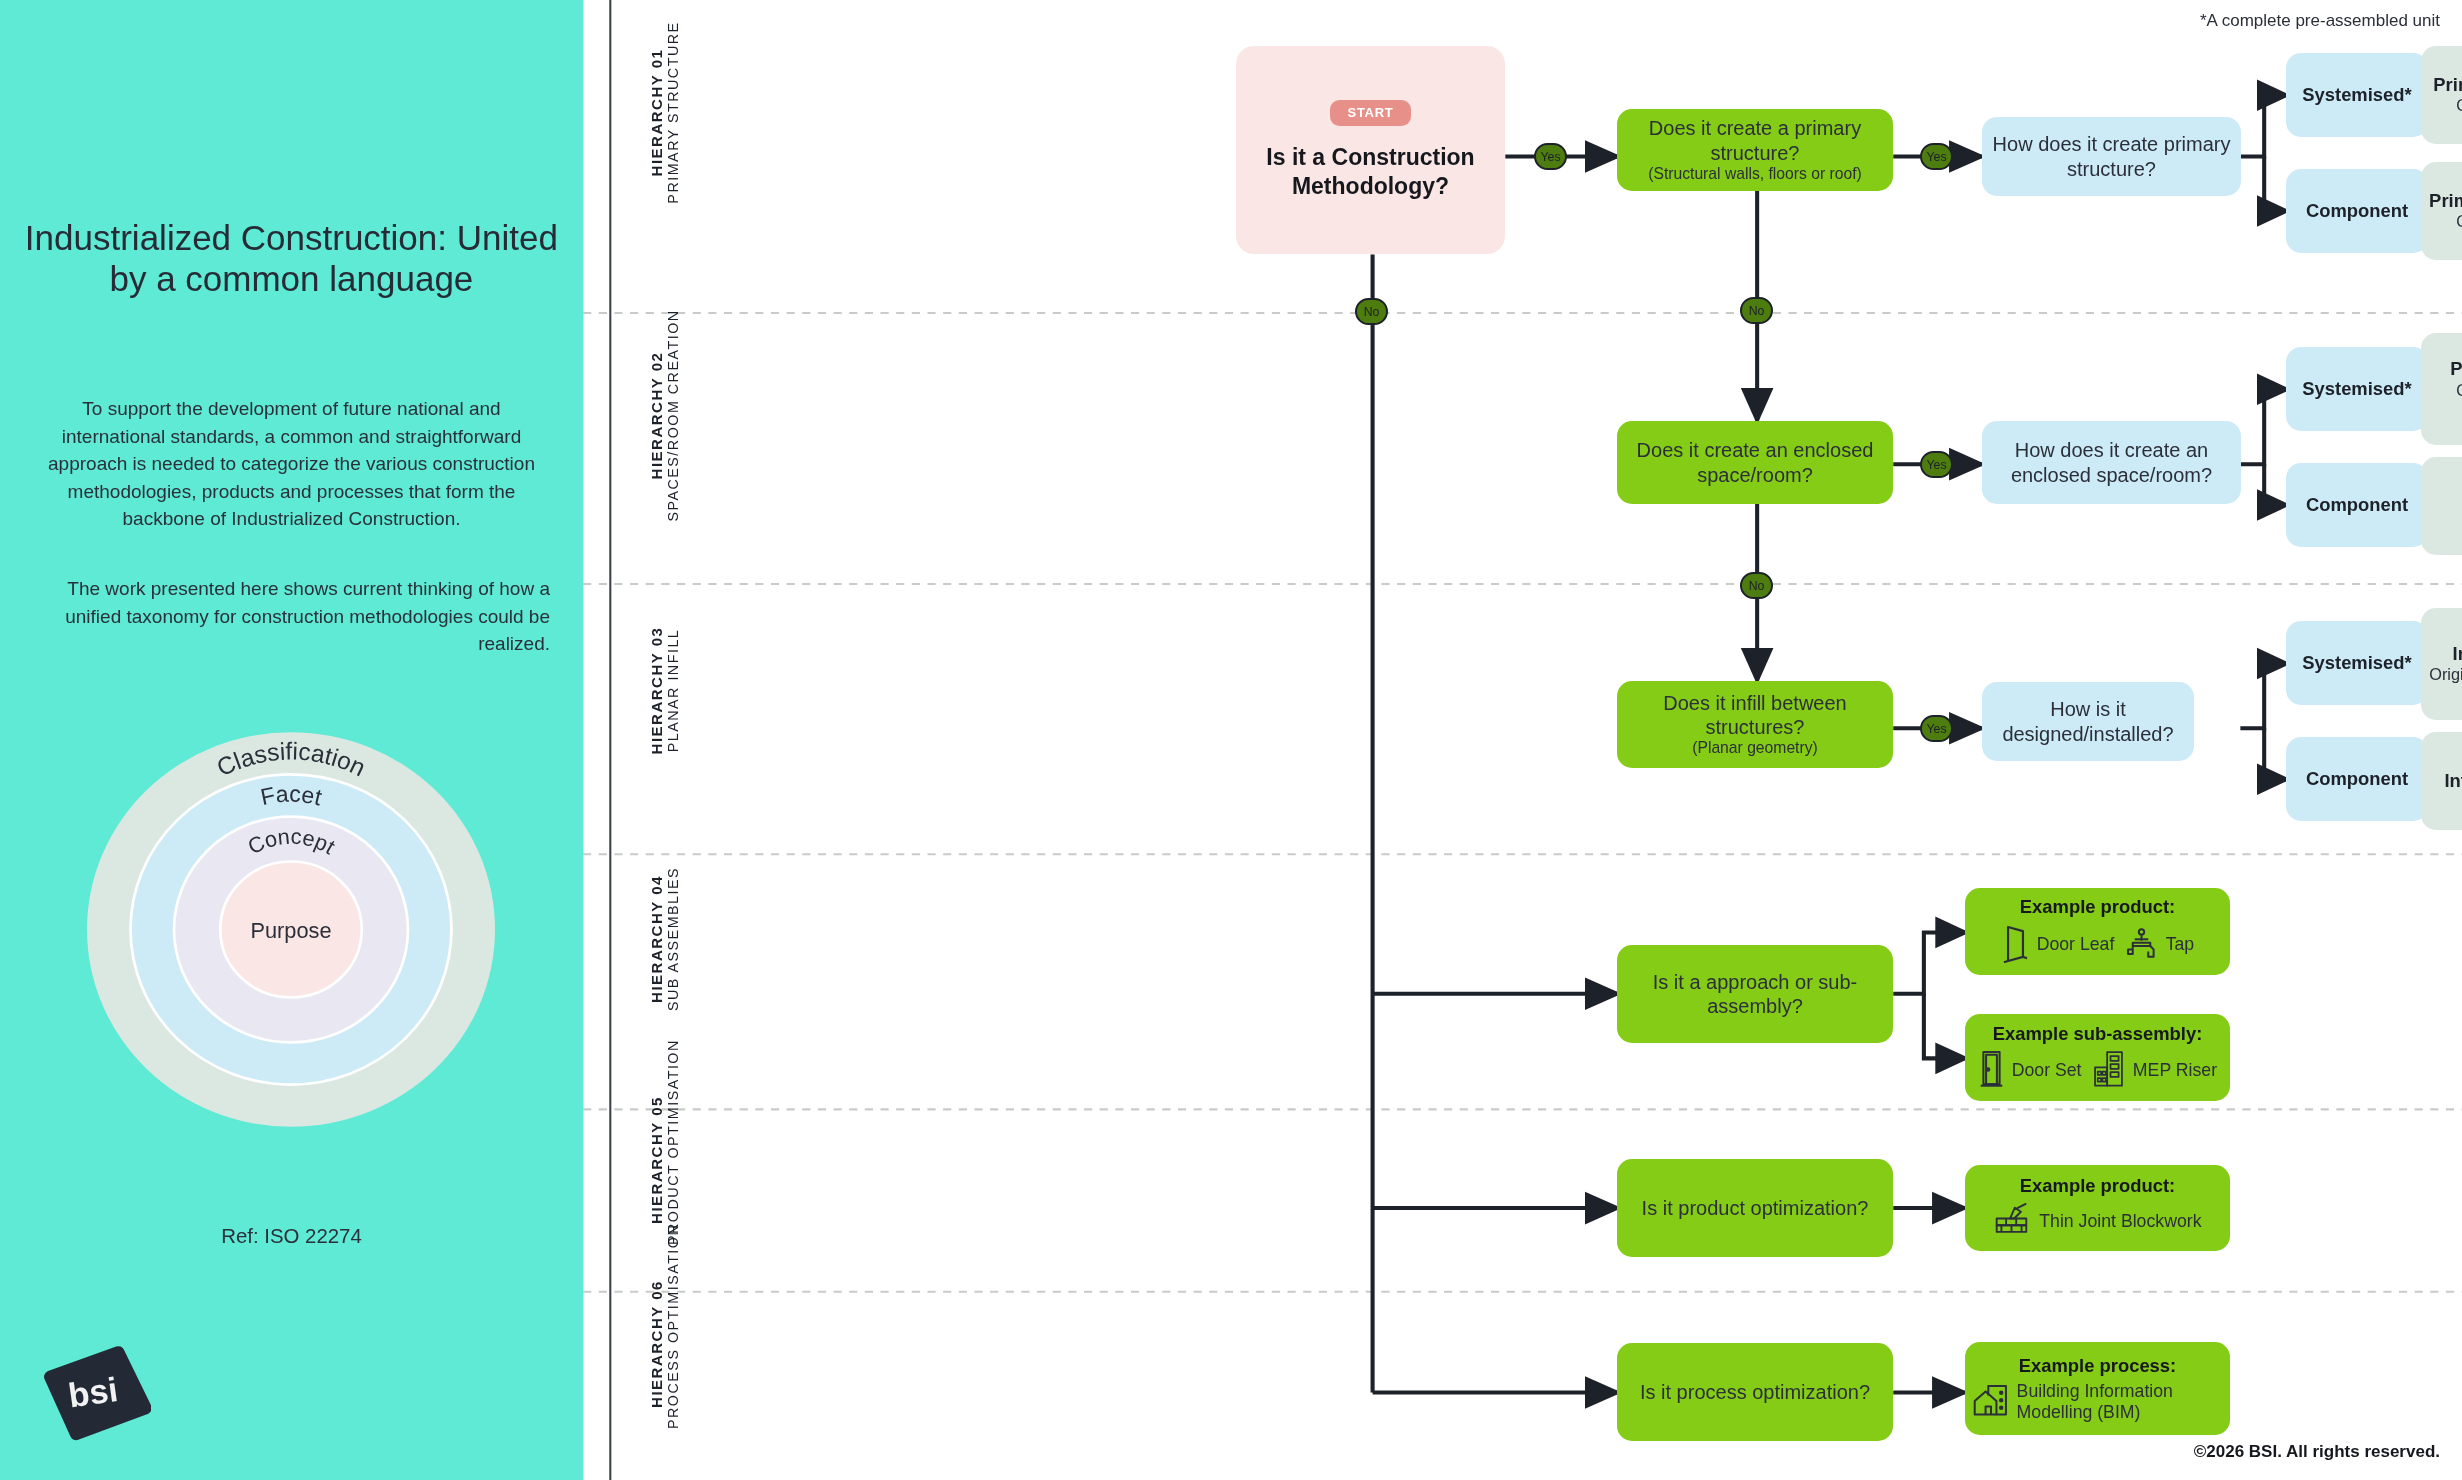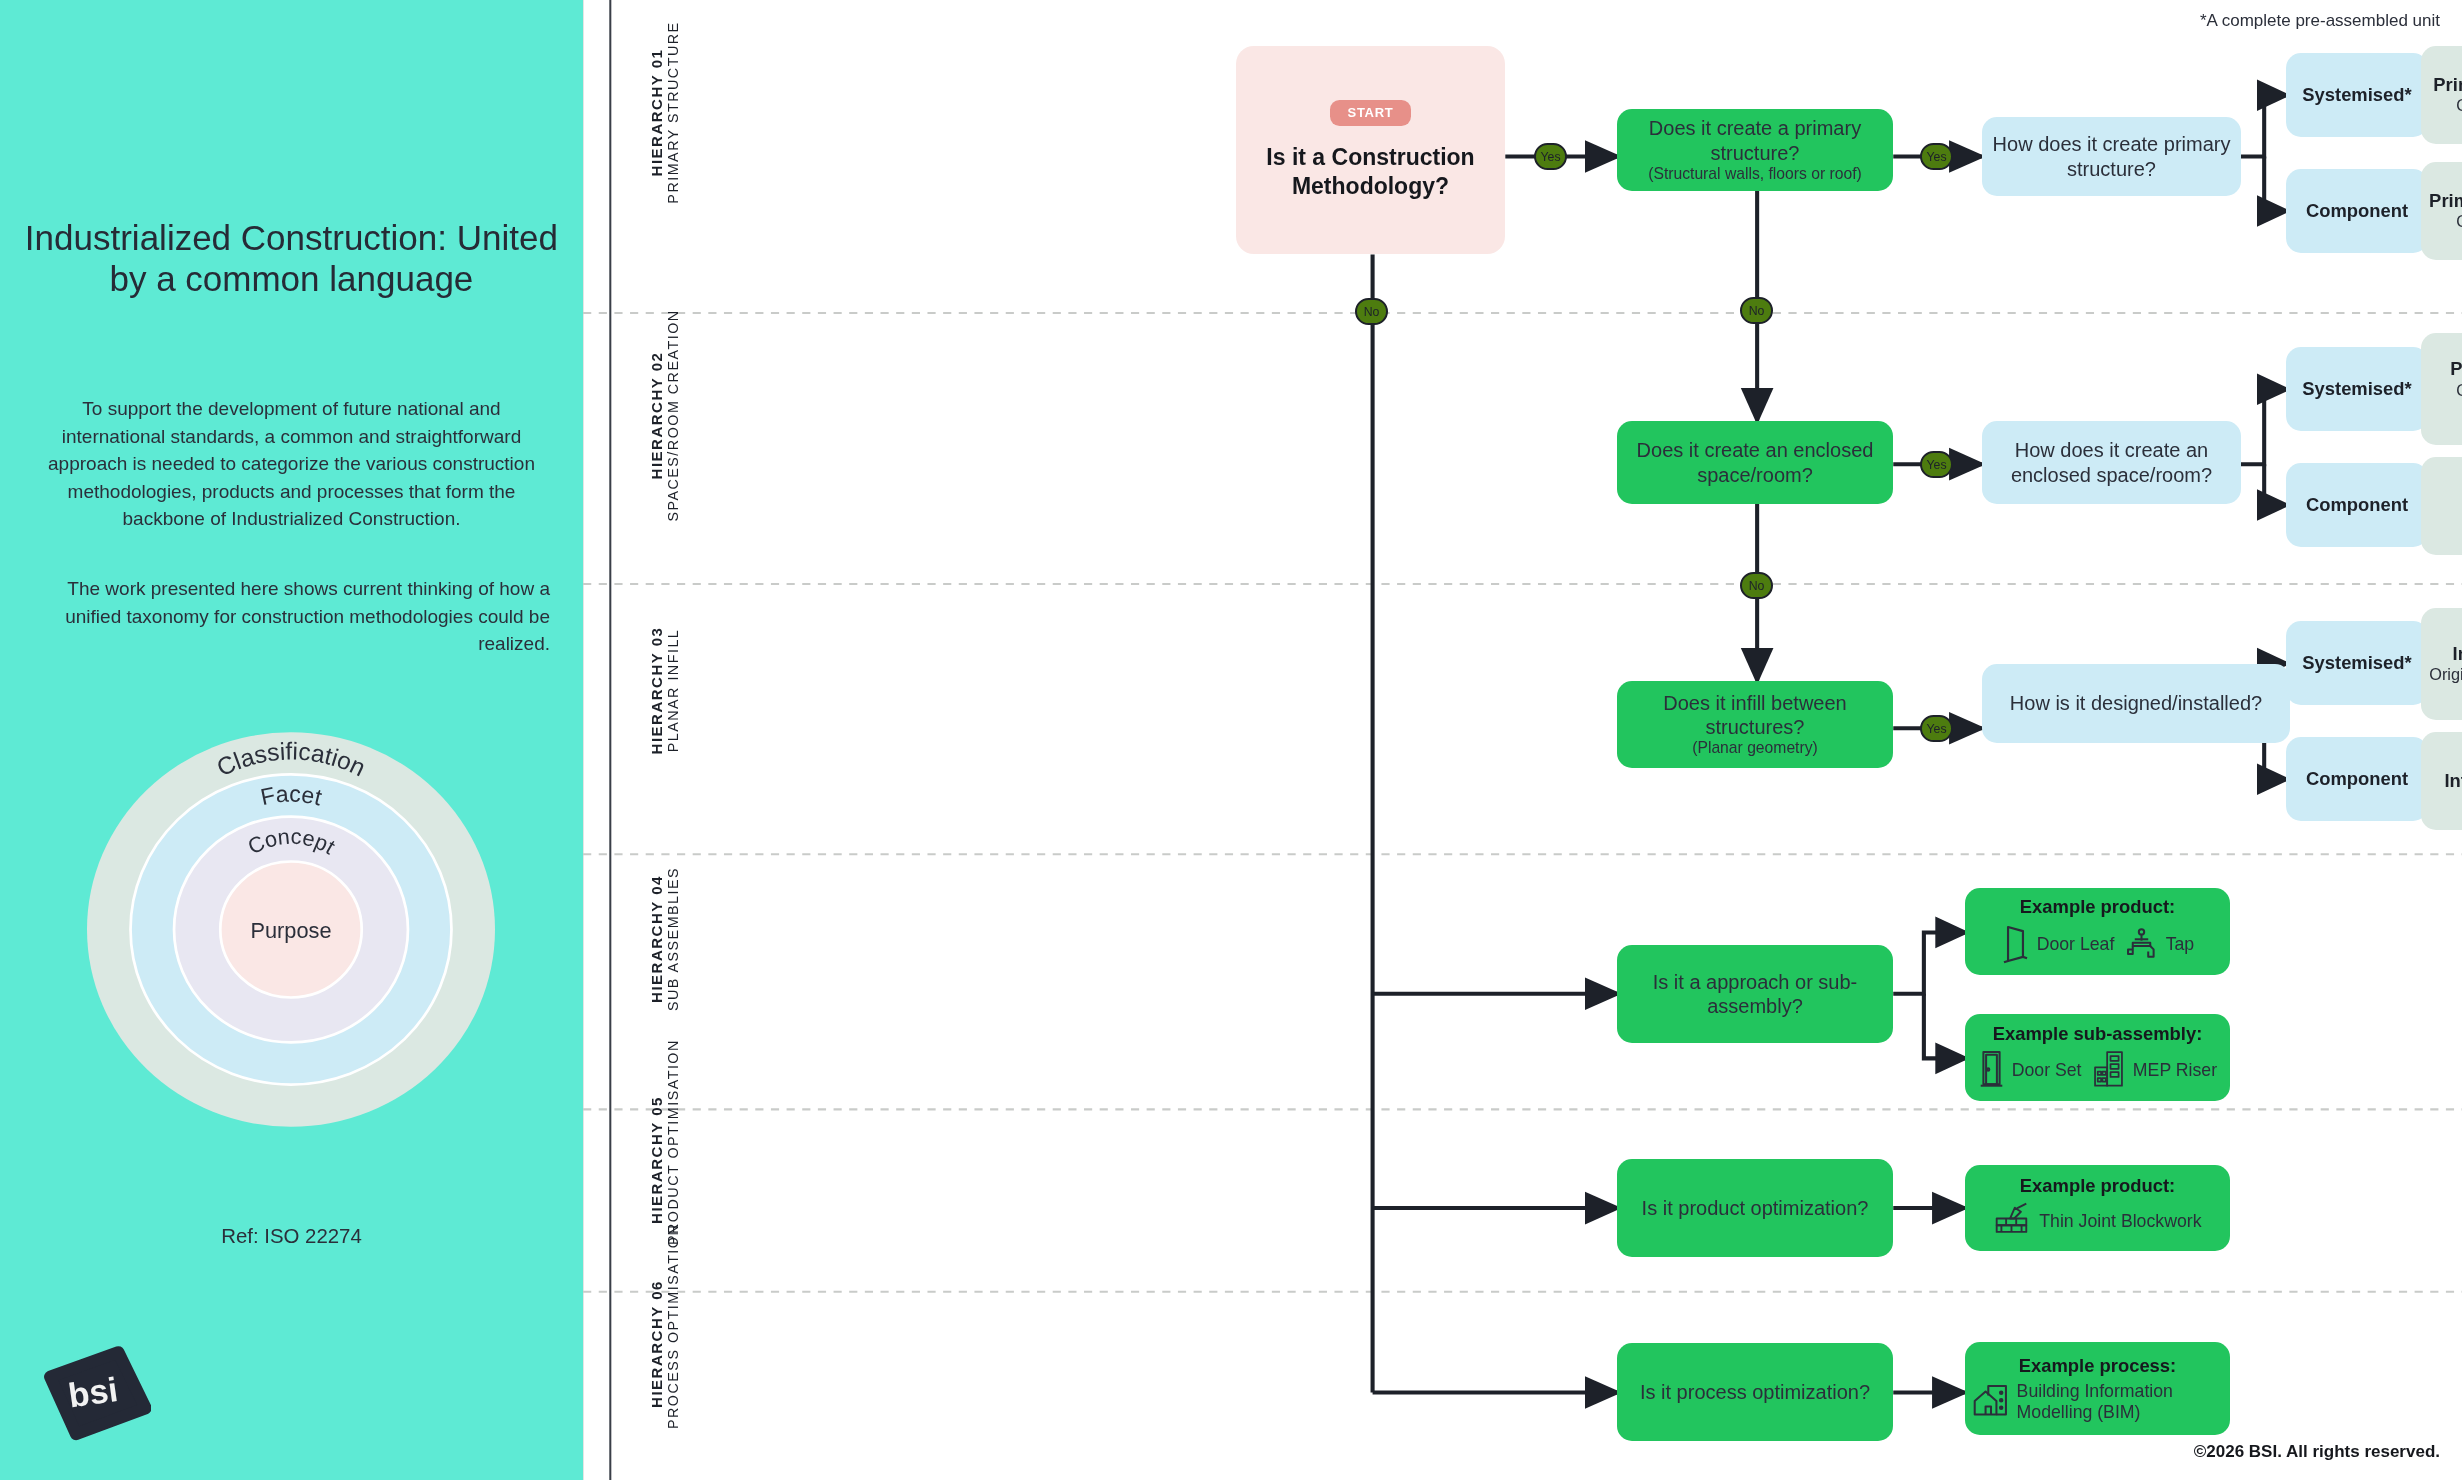--- a/index.html
+++ b/index.html
@@ -72,21 +72,21 @@
   
   .node{
     position:absolute;
     border-radius:15px;
     display:flex;flex-direction:column;align-items:center;justify-content:center;
     box-sizing:border-box;
     text-align:center;
     padding:4.1px 6.8px;
   }
   .n-pink{background:#fae7e5;}
-  .n-lav {background:#22c55e;}
+  .n-lav {background:#84cc16;}
   .n-blue{background:#cdebf6;}
   .n-mint{background:#dbe8e2;}
 
   .node .t-main{font-size:20px;line-height:1.22;color:#2b2f3a;font-weight:400;}
   .node .t-sub {font-size:15.7px;line-height:1.2;color:#2b2f3a;font-weight:400;}
   .node .t-bold{font-size:18.4px;line-height:1.22;color:#1d2129;font-weight:700;}
   .node .t-ref {font-size:16.3px;line-height:1.2;color:#2b2f3a;font-weight:400;}
 
   #start-node .t-start-title{
     font-size:23px;line-height:1.24;font-weight:700;color:#16181d;
@@ -343,21 +343,21 @@
   </div>
 
   <div class="node n-lav" style="left:1034px;top:681px;width:276px;height:87px;">
     <div class="t-main">Does it infill between structures?</div>
     <div class="t-sub">(Planar geometry)</div>
   </div>
   <div class="pill" style="left:1337px;top:715px;width:33px;height:27px;">
     <span>Yes</span>
   </div>
 
-  <div class="node n-blue" style="left:1399px;top:664px;width:308px;height:79px;">
+  <div class="node n-blue" style="left:1399px;top:682px;width:212px;height:79px;">
     <div class="t-main">How is it designed/installed?</div>
   </div>
 
   <div class="node n-blue" style="left:1703px;top:621px;width:142px;height:84px;">
     <div class="t-bold">Systemised*</div>
   </div>
   <div class="node n-blue" style="left:1703px;top:737px;width:142px;height:84px;">
     <div class="t-bold">Component</div>
   </div>
 

